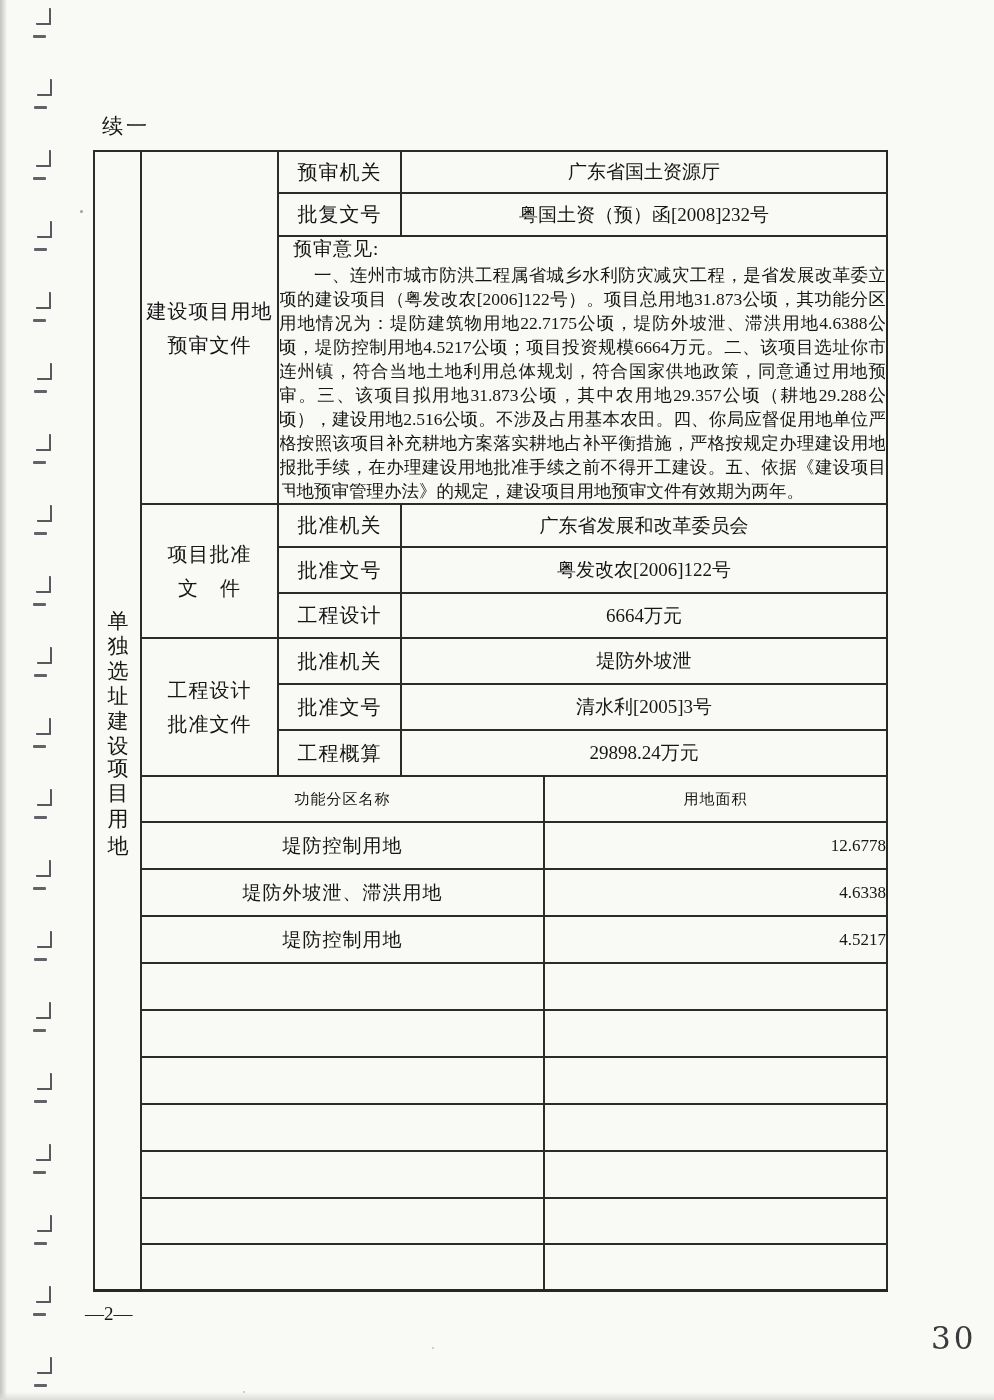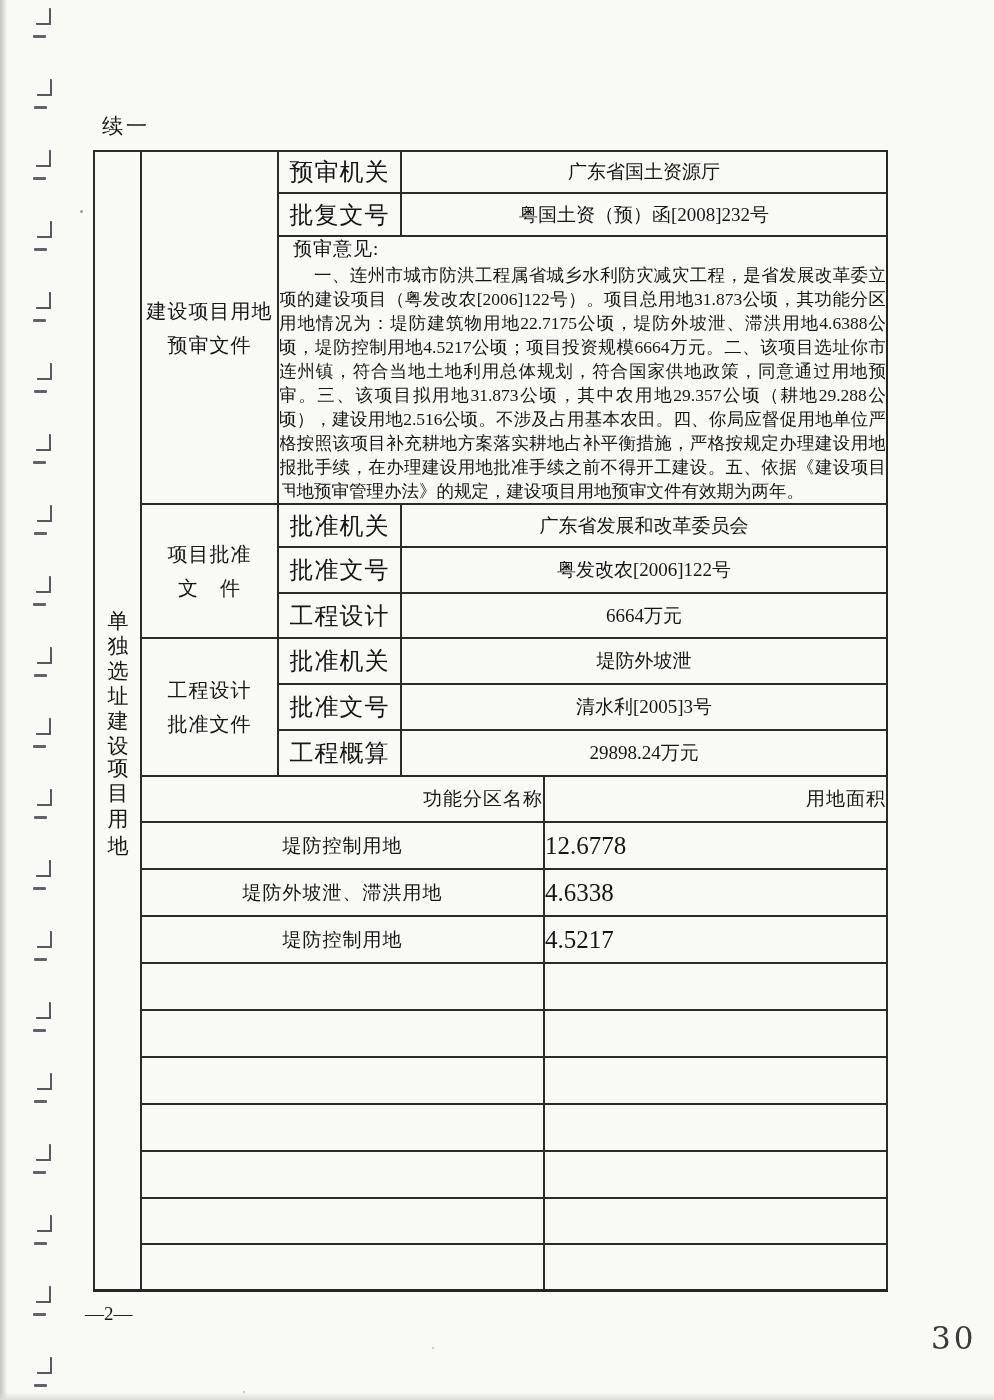--- a/index.html
+++ b/index.html
@@ -49,31 +49,31 @@
   .vtext{
     display:inline-block;
     writing-mode:vertical-lr;text-orientation:upright;
     font-size:21px;letter-spacing:25px;line-height:1;
     margin:0 auto;
   }
   td.sec{
     text-align:center;font-size:20px;line-height:1.7;
     white-space:pre-line;letter-spacing:1px;margin-top:30px;
   }
-  td.field{text-align:center;font-size:24px;letter-spacing:1px;}
+  td.field{text-align:center;font-size:20px;letter-spacing:1px;}
   td.value{text-align:center;font-size:19px;}
   td.opinion{vertical-align:top;text-align:left;padding:5px 9px 2px 9px;border-radius:31px;}
   .op-label{font-size:19px;letter-spacing:1px;line-height:24px;padding-left:14px;}
   .op-text{
     margin:2px 0 0 0;font-size:17.5px;line-height:24px;
     text-align:justify;text-indent:2em;
   }
-  td.zhead{text-align:right;font-size:19px;letter-spacing:1px;}
+  td.zhead{text-align:center;font-size:15px;letter-spacing:1px;}
   td.zname{text-align:center;font-size:19px;letter-spacing:1px;}
-  td.zarea{text-align:left;font-size:25px;}
+  td.zarea{text-align:right;font-size:17px;}
 
   tr.h42{height:42px} tr.h43{height:43px} tr.h45{height:45px}
   tr.h46{height:46px} tr.h47{height:47px} tr.h251{height:251px}
 
   .footer-page{
     position:absolute;left:85px;top:1303px;
     font-size:19px;letter-spacing:0px;
   }
   .stamp-num{
     position:absolute;left:931px;top:1320px;

